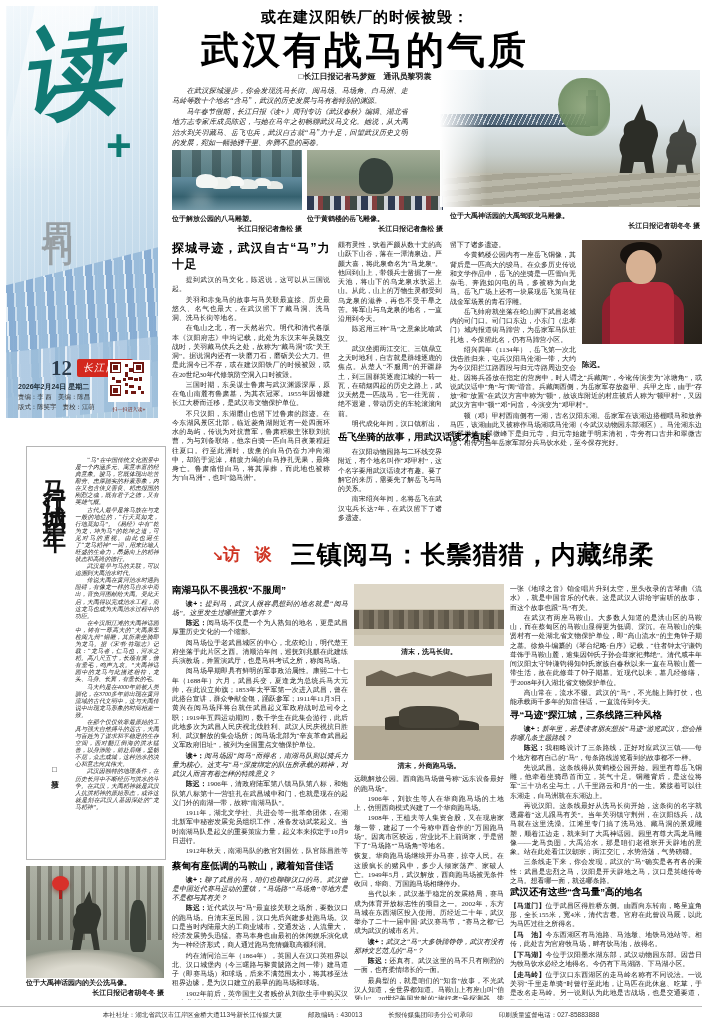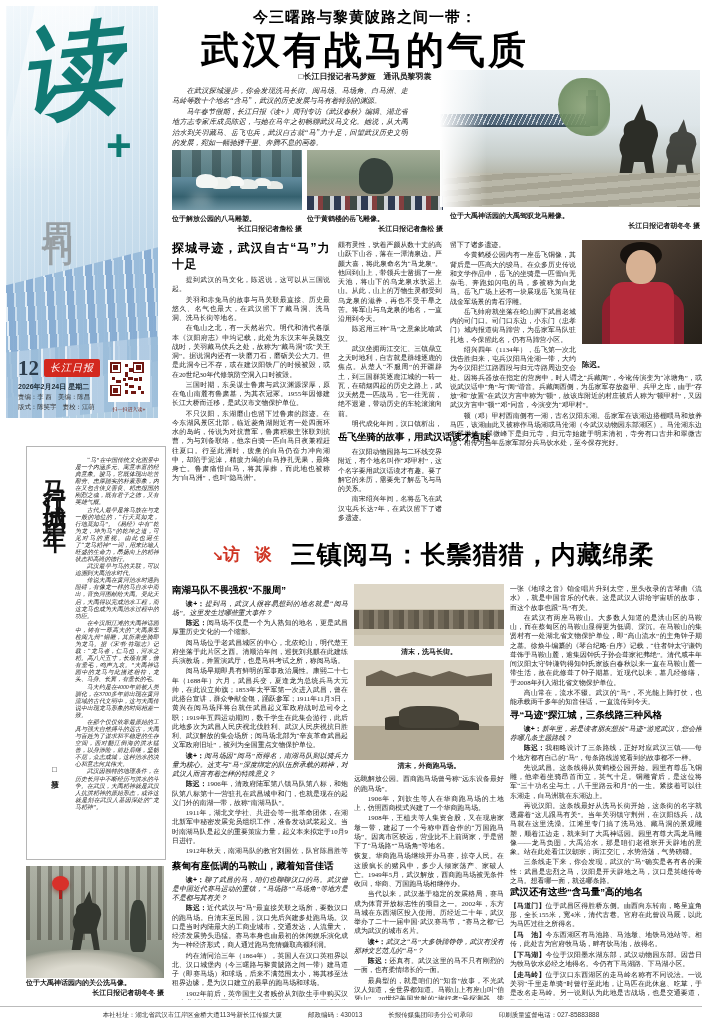--- a/index.html
+++ b/index.html
@@ -29,21 +29,21 @@
       transform:rotate(-6deg);z-index:2;line-height:1;}
   .plus{left:100px;top:118px;font-family:"Liberation Sans",sans-serif;font-weight:900;font-size:44px;color:#0f7a72;z-index:2;line-height:1;}
   .weekly{left:30px;top:192px;writing-mode:vertical-rl;font-family:"Liberation Sans",sans-serif;
       font-weight:900;font-size:31px;color:#979fa0;color:#989fa3;letter-spacing:12px;z-index:2;}
   .fan1{left:-30px;bottom:46px;width:260px;height:110px;transform:rotate(-14deg);z-index:1;
     background:repeating-linear-gradient(100deg,#7fa6cf 0 7px,#cfe0ef 7px 9px,#93b7d8 9px 18px,#e8f1f8 18px 20px);opacity:.85;}
   .fan2{left:-20px;bottom:8px;width:280px;height:70px;transform:rotate(-6deg);z-index:1;
     background:repeating-linear-gradient(95deg,#9dbeda 0 10px,#eef4fa 10px 12px,#b4cde4 12px 24px);opacity:.9;}
   .side-info{left:12px;right:8px;bottom:6px;z-index:3;font-family:"Liberation Sans",sans-serif;}
   .pn-row{display:flex;align-items:center;gap:5px;}
-  .page-no{font-family:"Liberation Serif",serif;font-size:21px;font-weight:700;color:#2c3c4c;line-height:1;}
+  .page-no{font-family:"Liberation Serif",serif;font-size:21px;font-weight:700;color:#2c3c4c;line-height:1;padding-left:33px;}
   .paper-logo{background:#d3281e;color:#fff;font-style:italic;font-weight:400;font-size:10px;
       padding:2px 6px;border-radius:2px;letter-spacing:1px;font-family:"Liberation Serif",serif;}
   .side-date{font-size:7px;font-weight:700;color:#1d2a33;margin-top:3px;}
   .side-credit{font-size:6.4px;color:#333;line-height:1.6;}
   .qr{position:absolute;right:0;bottom:10px;width:38px;height:38px;background:#fff;padding:2px;}
   .qr-cap{position:absolute;right:0;bottom:0;width:42px;font-size:5px;color:#7a2a20;text-align:center;}
   
   .vbox{left:26px;top:446px;width:138px;height:412px;border:1px solid #b5b5b5;background:#fff;}
   .vtitle{left:12px;top:16px;writing-mode:vertical-rl;font-size:23px;font-weight:700;color:#111;
       letter-spacing:8px;height:300px;}
@@ -192,21 +192,21 @@
             <rect x="13" y="18" width="3" height="2"></rect>
               <rect x="17" y="15" width="2" height="2"></rect>
               <rect x="19" y="18" width="2" height="2"></rect>
             </g>
         </svg>
       </div>
       <div class="qr-cap">扫一扫进入读+</div>
     </div>
   </aside>
 
-  <div class="abs kicker">今三曙路与黎黄陂路之间一带：</div>
+  <div class="abs kicker">或在建汉阳铁厂的时候被毁：</div>
   <h1 class="abs headline" style="margin:0;">武汉有战马的气质</h1>
   <div class="abs byline">□长江日报记者马梦娅　通讯员黎羽裳</div>
   <div class="abs intro">
       <p>在武汉探城漫步，你会发现洗马长街、阅马场、马场角、白马洲、走马岭等数十个地名“含马”，武汉的历史发展与马有着特别的渊源。</p>
       <p>马年春节假期，长江日报《读+》周刊专访《武汉春秋》编辑、湖北省地方志专家库成员陈迟，与她在马年之初畅聊武汉马文化。她说，从大禹治水到关羽藏马、岳飞屯兵，武汉自古就“马”力十足，回望武汉历史文明的发展，宛如一幅驰骋千里、奔腾不息的画卷。</p>
     </div>
 
   <div class="abs hero photo">
     <div class="sky"></div>
     <div class="bridge"></div>

